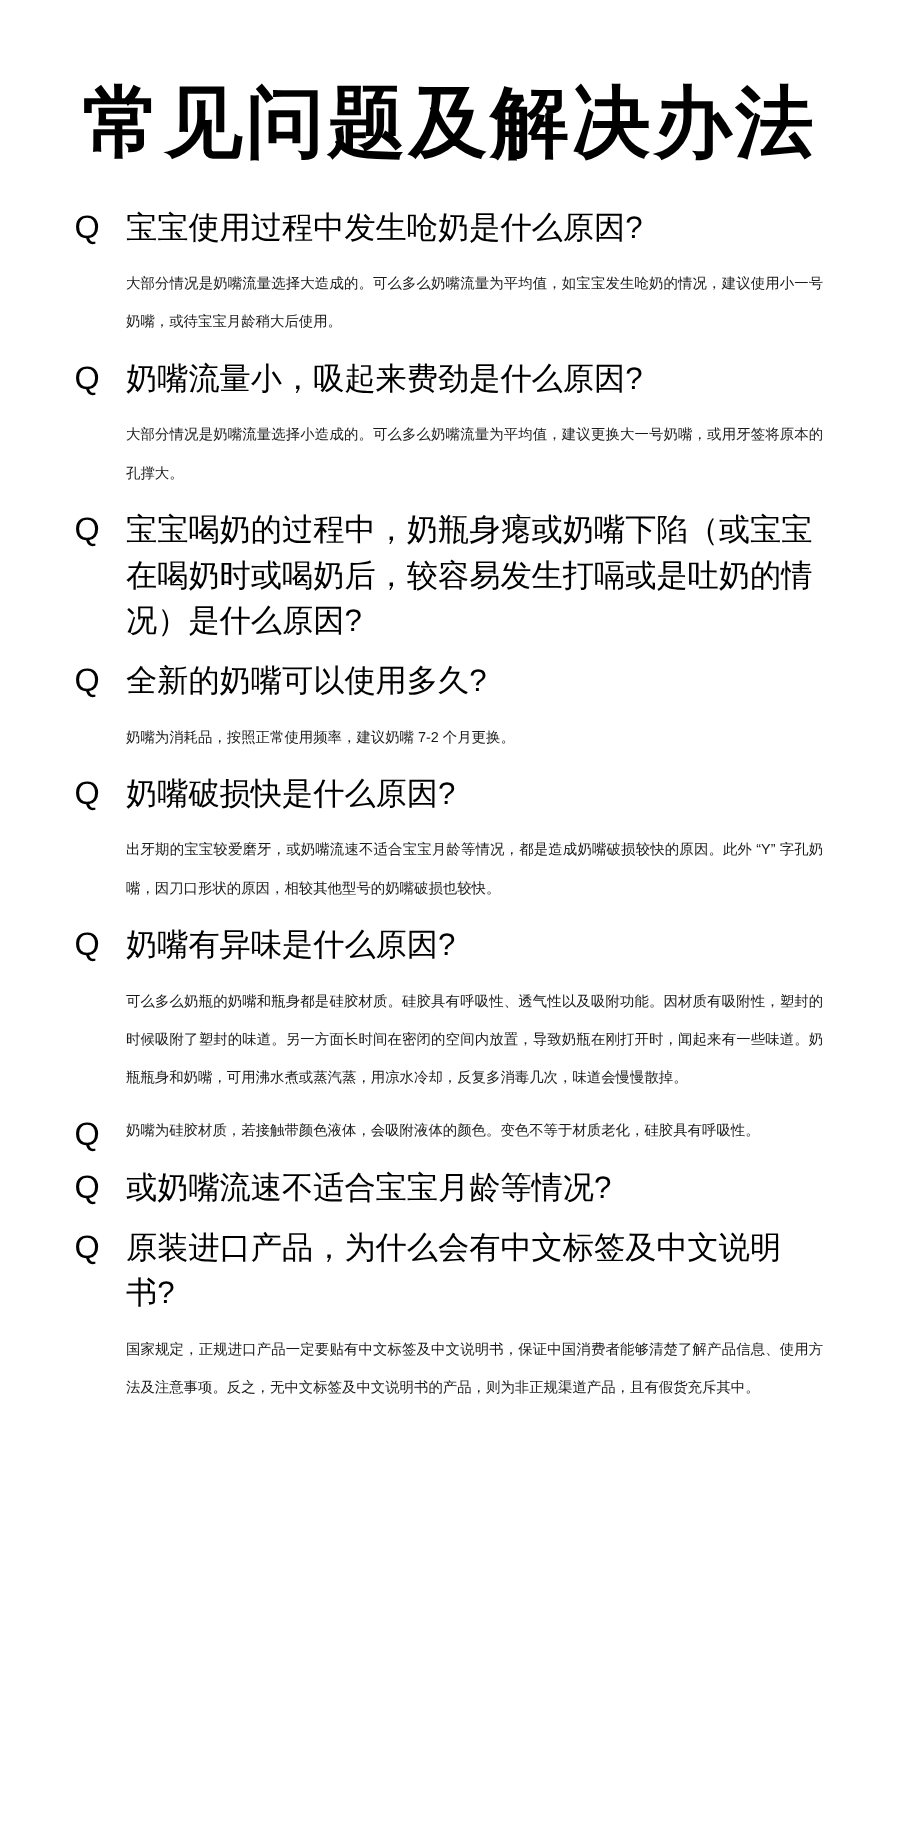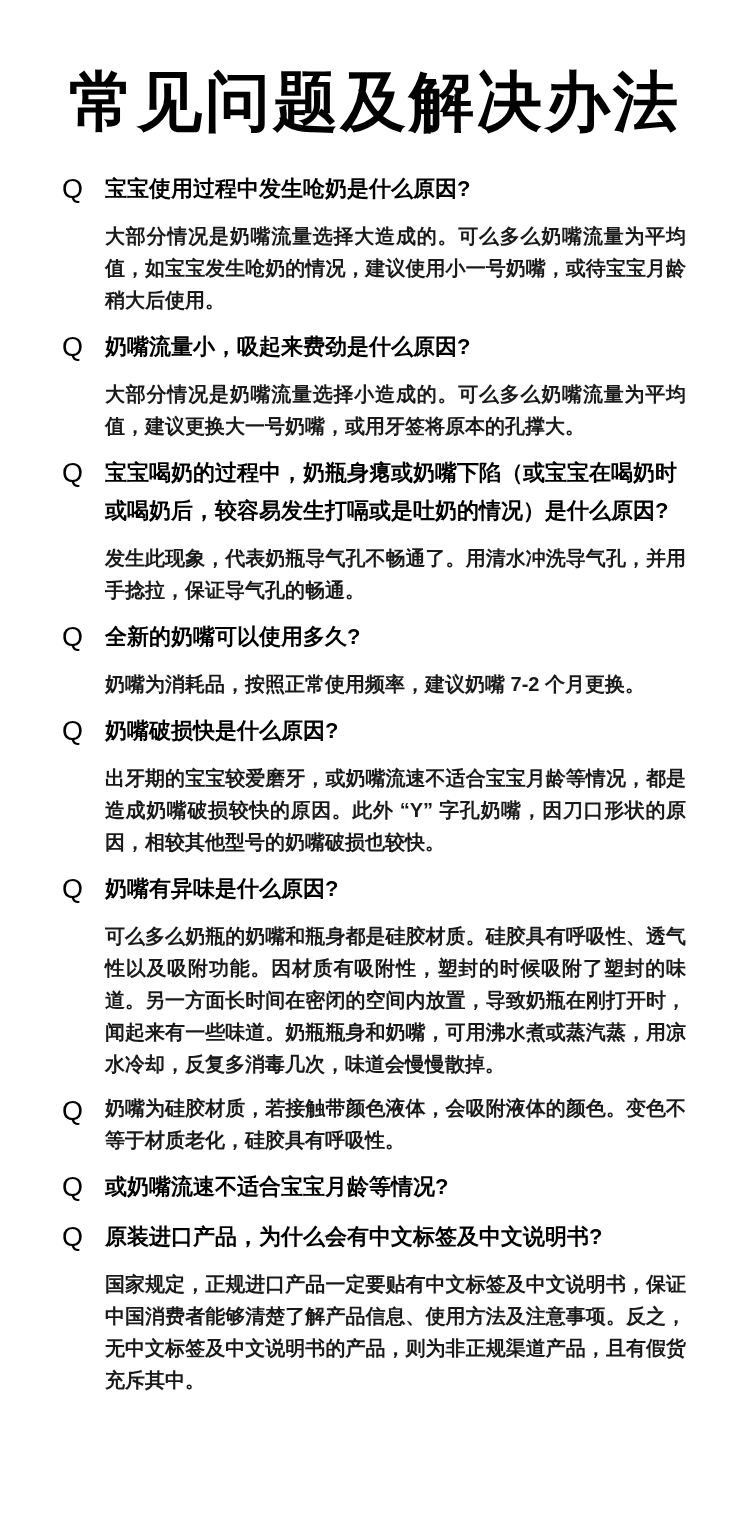--- a/index.html
+++ b/index.html
@@ -40,30 +40,30 @@
   .q-marker {
     position: absolute;
     left: 62px;
     top: 0;
     font-size: 27px;
     line-height: 38px;
     font-weight: 400;
     color: #000000;
   }
   .question {
-    font-size: 22px;
+    font-size: 26px;
     line-height: 38px;
-    font-weight: 700;
+    font-weight: 400;
     color: #000000;
     margin: 0 0 12px 0;
   }
   .answer {
-    font-size: 20px;
+    font-size: 12px;
     line-height: 32px;
-    font-weight: 700;
+    font-weight: 400;
     color: #1a1a1a;
     margin: 0;
     text-align: justify;
   }
 </style>
 </head>
 <body>
 
 <div class="page">
   <h1 class="title">常见问题及解决办法</h1>
@@ -77,21 +77,20 @@
 
   <section class="faq-item">
     <span class="q-marker">Q</span>
     <h2 class="question">奶嘴流量小，吸起来费劲是什么原因?</h2>
     <p class="answer">大部分情况是奶嘴流量选择小造成的。可么多么奶嘴流量为平均值，建议更换大一号奶嘴，或用牙签将原本的孔撑大。</p>
   </section>
 
   <section class="faq-item">
     <span class="q-marker">Q</span>
     <h2 class="question">宝宝喝奶的过程中，奶瓶身瘪或奶嘴下陷（或宝宝在喝奶时或喝奶后，较容易发生打嗝或是吐奶的情况）是什么原因?</h2>
-    <p class="answer">发生此现象，代表奶瓶导气孔不畅通了。用清水冲洗导气孔，并用手捻拉，保证导气孔的畅通。</p>
   </section>
 
   <section class="faq-item">
     <span class="q-marker">Q</span>
     <h2 class="question">全新的奶嘴可以使用多久?</h2>
     <p class="answer">奶嘴为消耗品，按照正常使用频率，建议奶嘴 7-2 个月更换。</p>
   </section>
 
   <section class="faq-item">
     <span class="q-marker">Q</span>

